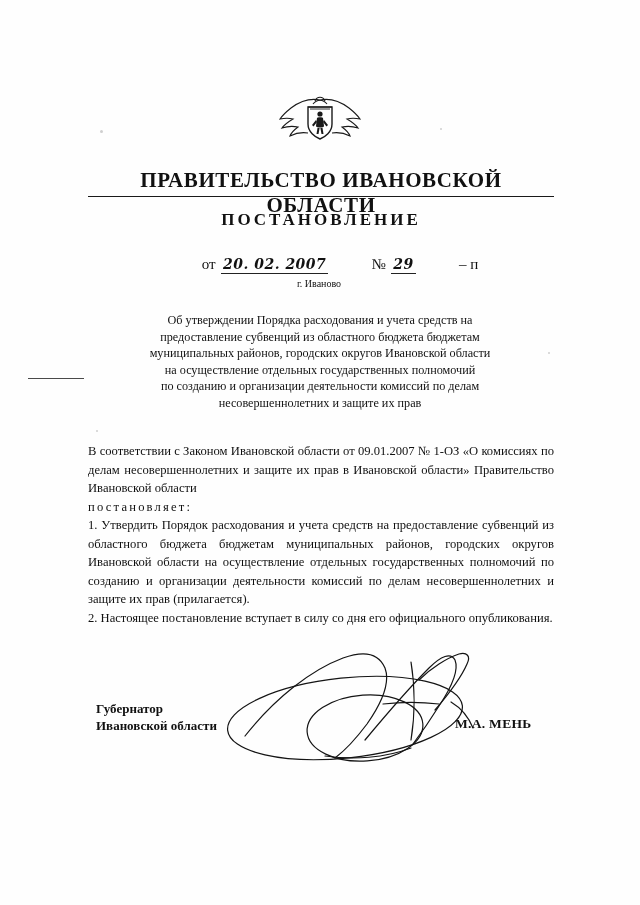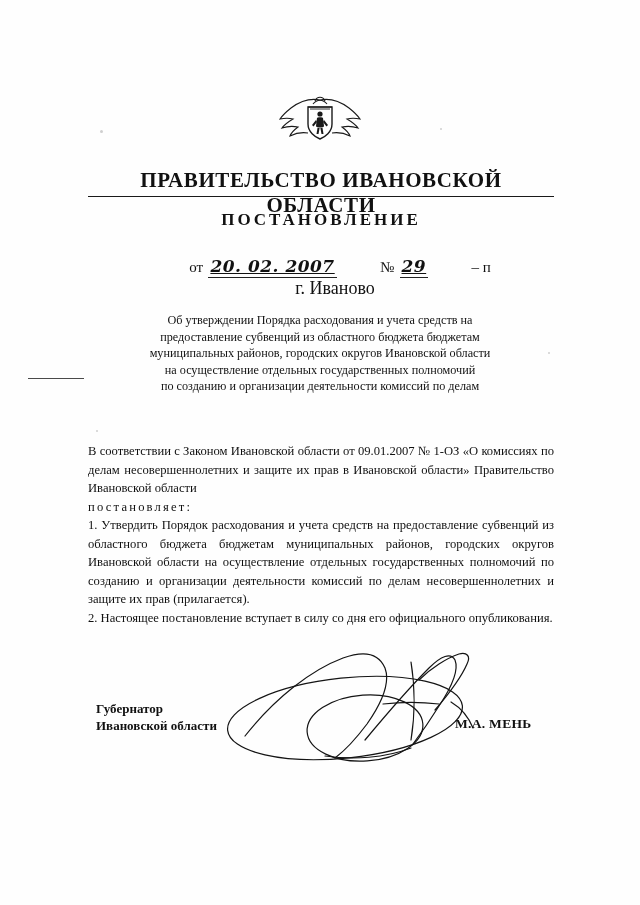--- a/index.html
+++ b/index.html
@@ -76,39 +76,38 @@
     width: 470px;
     text-align: center;
     font-size: 13px;
     white-space: nowrap;
   }
   .dateline .lbl { font-size: 15px; margin-left: 38px; }
   .hand {
     font-family: "DejaVu Serif", serif;
     font-style: italic;
     font-weight: bold;
-    font-size: 17px;
+    font-size: 14px;
     letter-spacing: 0.5px;
     padding: 0 4px;
     position: relative;
-    text-decoration: underline;
   }
   .hand::after {
     content: "";
     position: absolute;
     left: 2px; right: 2px; bottom: -2px;
     border-bottom: 1px solid #222;
   }
   .city {
     position: absolute;
-    left: 100px;
+    left: 84px;
     top: 278px;
     width: 470px;
     text-align: center;
-    font-size: 18px;
+    font-size: 10px;
   }
 
   
   .subject {
     position: absolute;
     left: 110px;
     top: 312px;
     width: 420px;
     text-align: center;
     font-size: 12.2px;
@@ -223,20 +222,21 @@
     <span class="lbl">– п</span>
   </div>
   <div class="city">г. Иваново</div>
 
   <div class="subject">
     <div>Об утверждении Порядка расходования и учета средств на</div>
     <div>предоставление субвенций  из областного бюджета бюджетам</div>
     <div>муниципальных районов, городских округов Ивановской области</div>
     <div>на осуществление отдельных государственных полномочий</div>
     <div>по созданию и организации деятельности комиссий по делам</div>
+    <div>несовершеннолетних и защите их прав</div>
   </div>
   <div class="side-dash"></div>
 
   <div class="body-text">
     <p class="p-indent">
       <span>В соответствии с Законом Ивановской области от 09.01.2007 № 1-ОЗ «О комиссиях по делам несовершеннолетних и защите их прав в Ивановской области» Правительство Ивановской области</span>
     </p>
     <p class="spaced">постановляет:</p>
     <p class="p-indent">1. Утвердить Порядок расходования и учета средств на предоставление субвенций из областного бюджета бюджетам муниципальных районов, городских округов Ивановской области на осуществление отдельных государственных полномочий по созданию и организации деятельности комиссий по делам несовершеннолетних и защите их прав (прилагается).</p>
     <p class="p-indent">2. Настоящее постановление вступает в силу со дня его официального опубликования.</p>

